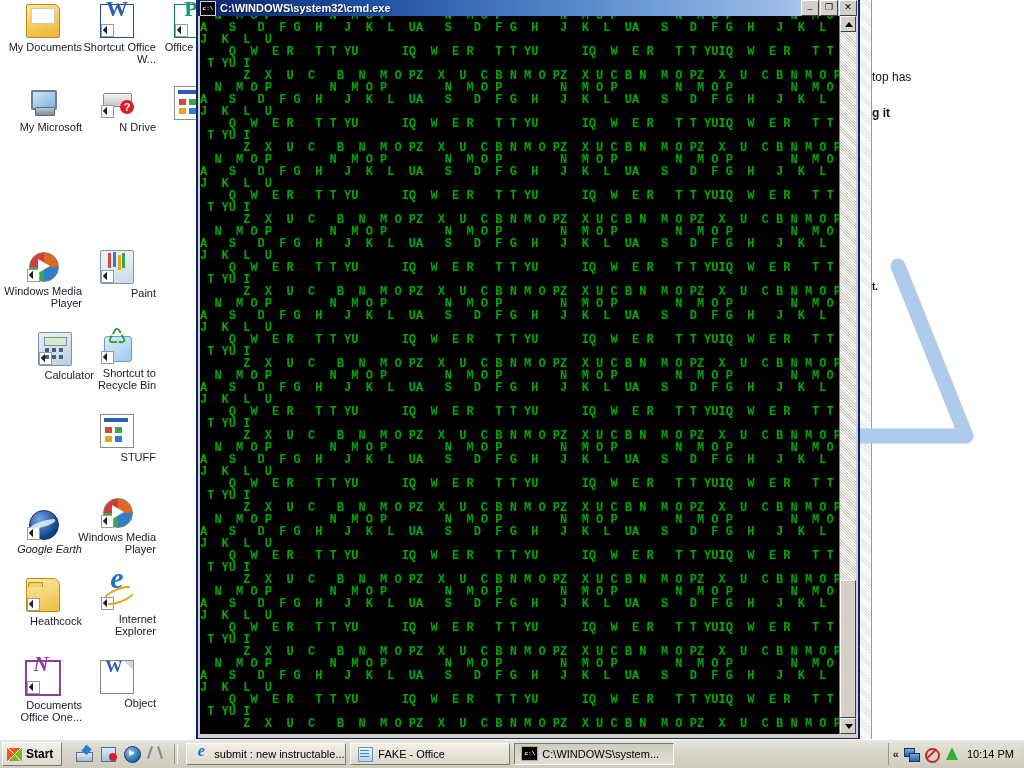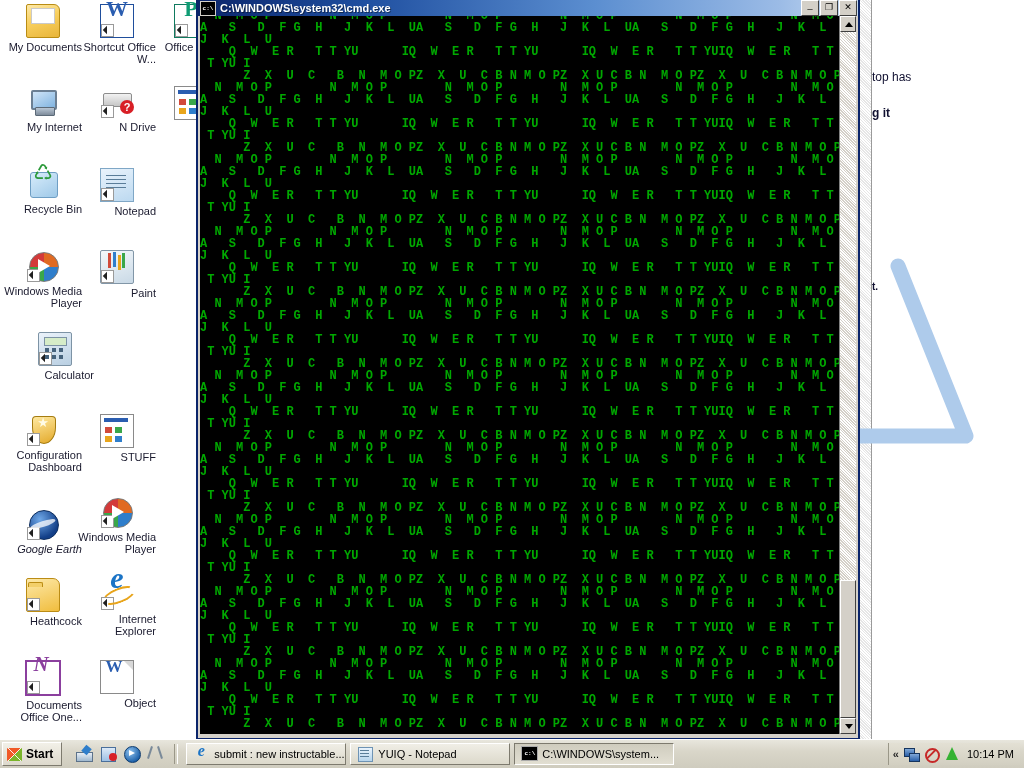--- a/index.html
+++ b/index.html
@@ -390,65 +390,55 @@
       <span class="icon-label">Shortcut Office W...</span>
     </div>
     <div class="icon-cell" style="left: 152px; top: 4px;">
       <div class="icon-art art-pub">
         <span class="shortcut"></span>
       </div>
       <span class="icon-label">Office Publi...</span>
     </div>
     <div class="icon-cell" style="left: 4px; top: 86px;">
       <div class="icon-art art-computer"></div>
-      <span class="icon-label">My Internet</span>
+      <span class="icon-label">My Microsoft</span>
     </div>
     <div class="icon-cell" style="left: 78px; top: 86px;">
       <div class="icon-art art-ndrive">
         <span class="shortcut"></span>
       </div>
       <span class="icon-label">N Drive</span>
     </div>
     <div class="icon-cell" style="left: 152px; top: 86px;">
       <div class="icon-art art-doc"></div>
       <span class="icon-label">FA...</span>
     </div>
-    <div class="icon-cell" style="left: 4px; top: 168px;">
-      <div class="icon-art art-recycle"></div>
-      <span class="icon-label">Recycle Bin</span>
-    </div>
-    <div class="icon-cell" style="left: 78px; top: 168px;">
-      <div class="icon-art art-notepad">
-        <span class="shortcut"></span>
-      </div>
-      <span class="icon-label">Notepad</span>
-    </div>
     <div class="icon-cell" style="left: 4px; top: 250px;">
       <div class="icon-art art-wmp">
         <span class="shortcut"></span>
       </div>
       <span class="icon-label">Windows Media Player</span>
     </div>
     <div class="icon-cell" style="left: 78px; top: 250px;">
       <div class="icon-art art-paint">
         <span class="shortcut"></span>
       </div>
       <span class="icon-label">Paint</span>
     </div>
     <div class="icon-cell" style="left: 16px; top: 332px;">
       <div class="icon-art art-calc">
         <span class="shortcut"></span>
       </div>
       <span class="icon-label">Calculator</span>
     </div>
-    <div class="icon-cell" style="left: 4px; top: 414px;">
-      <div class="icon-art art-shield">
-        <span class="shortcut"></span>
-      </div>
-      <span class="icon-label">Configuration Dashboard</span>
+    <div class="icon-cell" style="left: 78px; top: 332px;">
+      <div class="icon-art art-recycle">
+        <span class="shortcut"></span>
+      </div>
+      <span class="icon-label">Shortcut to Recycle Bin</span>
     </div>
     <div class="icon-cell" style="left: 78px; top: 414px;">
       <div class="icon-art art-doc"></div>
       <span class="icon-label">STUFF</span>
     </div>
     <div class="icon-cell" style="left: 4px; top: 508px; font-style: italic;">
       <div class="icon-art art-earth">
         <span class="shortcut"></span>
       </div>
       <span class="icon-label">Google Earth</span>
@@ -590,21 +580,21 @@
     </div>
   <div id="ql-sep"></div>
 
   <div id="task-buttons">
       <div class="task-btn">
         <span class="task-ico tb-ie"></span>
         <span>submit : new instructable...</span>
       </div>
       <div class="task-btn">
         <span class="task-ico tb-note"></span>
-        <span>YUIQ - Notepad</span>
+        <span>FAKE - Office</span>
       </div>
       <div class="task-btn active">
         <span class="task-ico tb-cmd"></span>
         <span>C:\WINDOWS\system...</span>
       </div>
     </div>
 
   <div id="tray">
     <span id="tray-chev">«</span>
     <div class="tray-ico ti-net">

